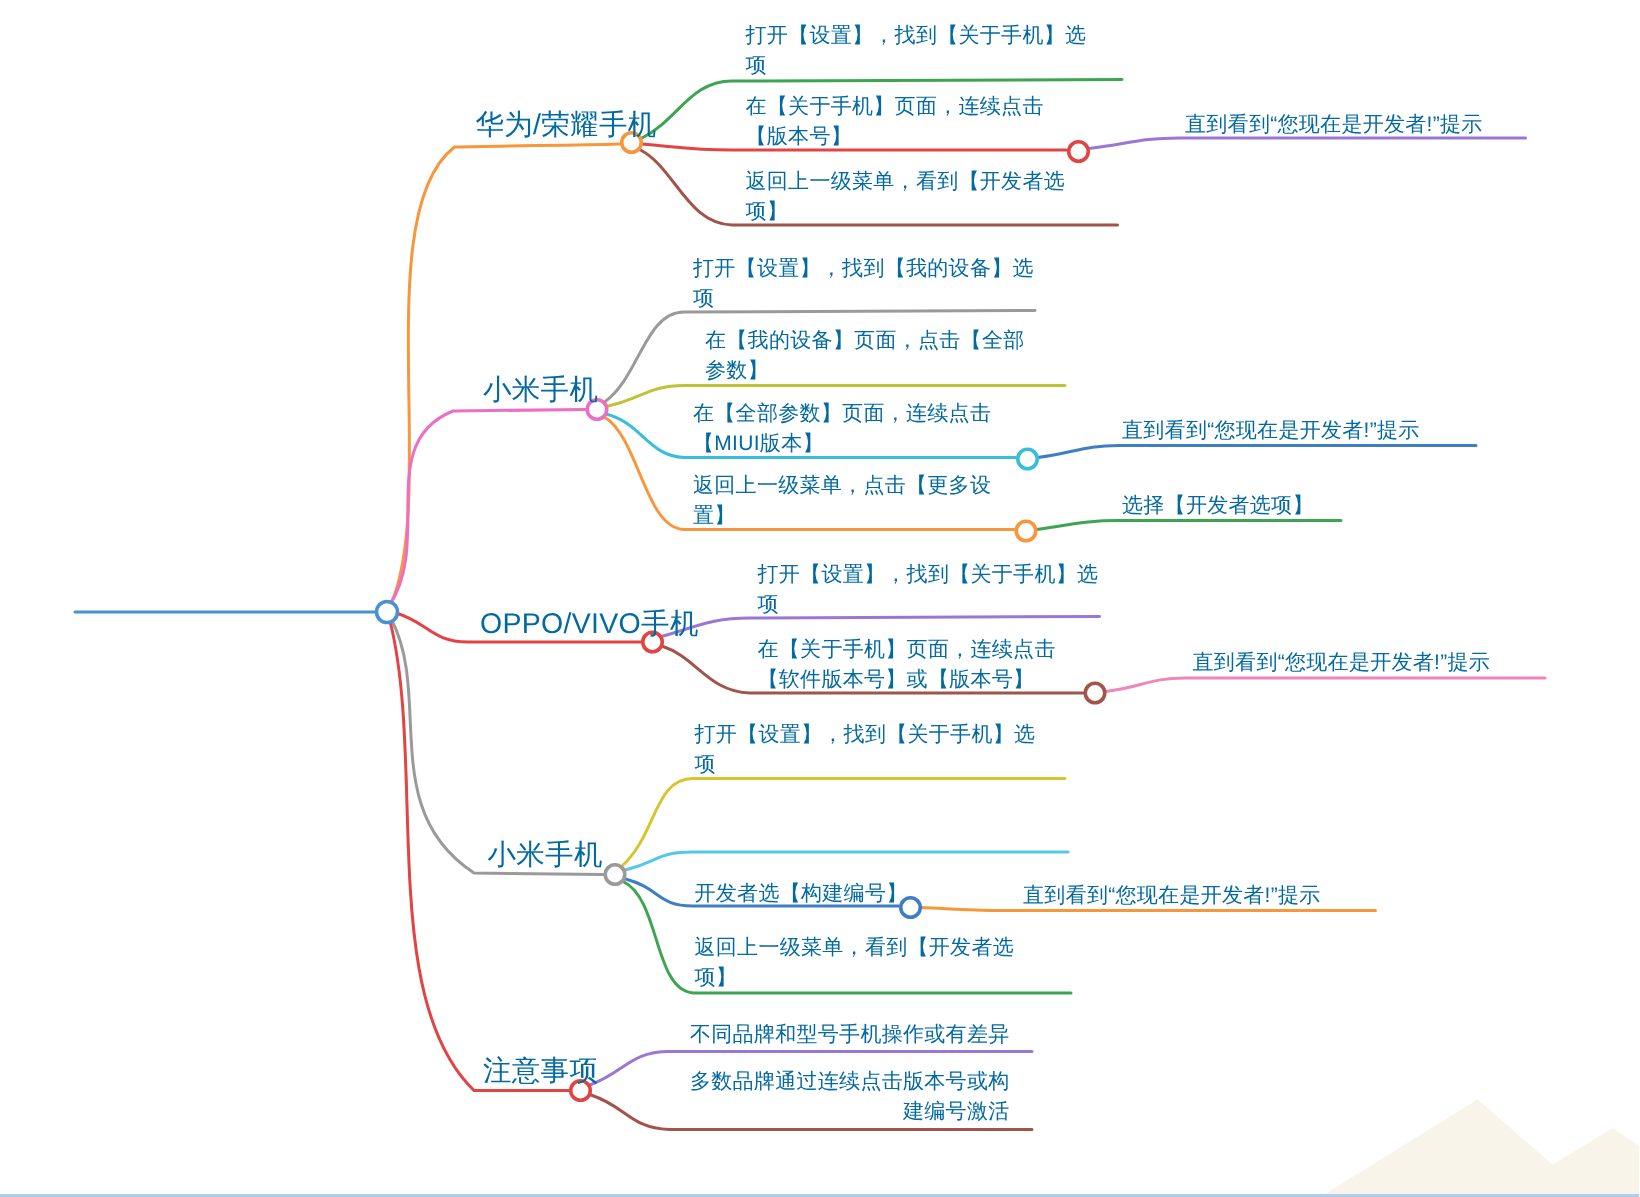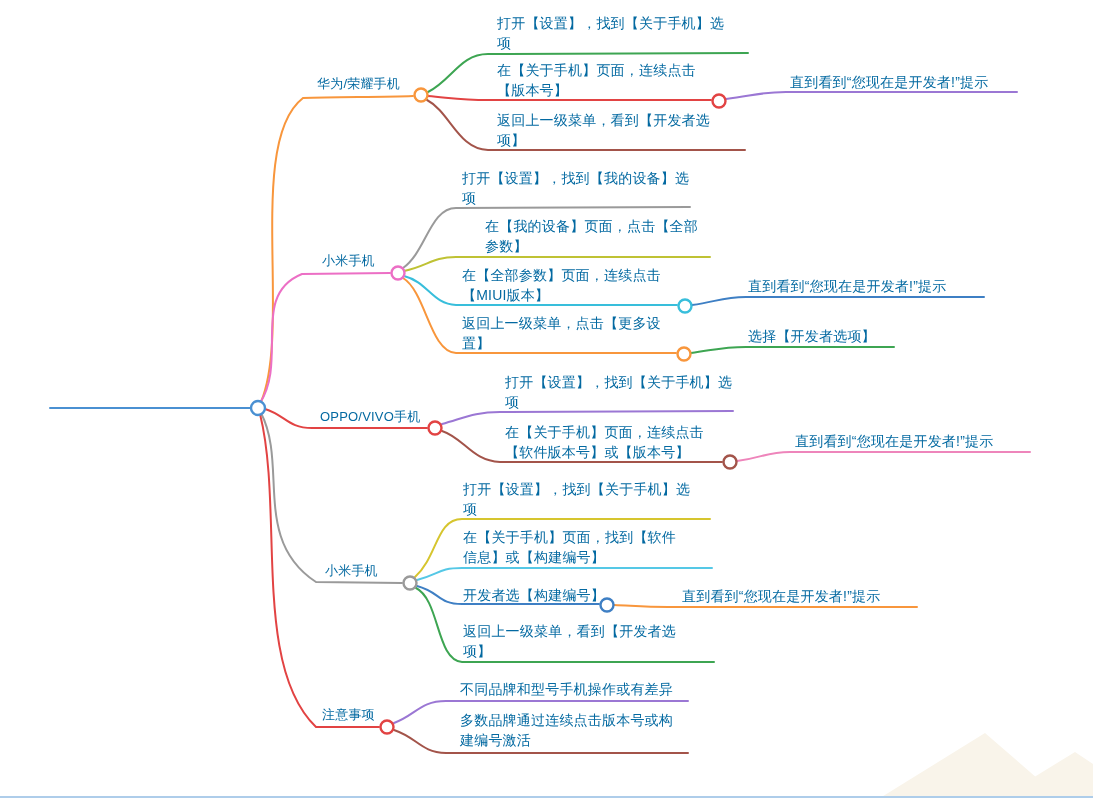--- a/index.html
+++ b/index.html
@@ -6,21 +6,21 @@
   .canvas {
     position:relative; width:1093px; height:798px; background:#fff;
     overflow:hidden;
     font-family:"Liberation Sans","DejaVu Sans",sans-serif;
   }
   svg.map { position:absolute; left:0; top:0; }
   .lbl {
     position:absolute; color:#0369a1; font-size:14px; line-height:20px;
     white-space:pre-line; letter-spacing:0.2px;
   }
-  .lbl.big { font-size:13px; }
+  .lbl.big { font-size:19px; }
   .edge { fill:none; stroke-width:2; stroke-linecap:round; }
   .node-dot { fill:#ffffff; stroke-width:2.4; }
   .bottom-line { position:absolute; left:0; bottom:0; width:100%; height:2px; }
 </style>
 </head>
 <body>
 
 <div class="canvas">
 
   <svg class="map" width="1093" height="798" viewBox="0 0 1093 798">
@@ -99,46 +99,44 @@
 项</div>
   <div class="lbl" style="left:497px; top:60px;">在【关于手机】页面，连续点击
 【版本号】</div>
   <div class="lbl" style="left:790px; top:72px;">直到看到“您现在是开发者!”提示</div>
   <div class="lbl" style="left:497px; top:110px;">返回上一级菜单，看到【开发者选
 项】</div>
 
   <div class="lbl big" style="left:322px; top:251px;">小米手机</div>
   <div class="lbl" style="left:462px; top:168px;">打开【设置】，找到【我的设备】选
 项</div>
-  <div class="lbl" style="left:485px; top:216px;">在【我的设备】页面，点击【全部
+  <div class="lbl" style="left:470px; top:216px;">在【我的设备】页面，点击【全部
 参数】</div>
   <div class="lbl" style="left:462px; top:265px;">在【全部参数】页面，连续点击
 【MIUI版本】</div>
   <div class="lbl" style="left:748px; top:276px;">直到看到“您现在是开发者!”提示</div>
   <div class="lbl" style="left:462px; top:313px;">返回上一级菜单，点击【更多设
 置】</div>
   <div class="lbl" style="left:748px; top:326px;">选择【开发者选项】</div>
 
   <div class="lbl big" style="left:320px; top:407px;">OPPO/VIVO手机</div>
   <div class="lbl" style="left:505px; top:372px;">打开【设置】，找到【关于手机】选
 项</div>
   <div class="lbl" style="left:505px; top:422px;">在【关于手机】页面，连续点击
 【软件版本号】或【版本号】</div>
   <div class="lbl" style="left:795px; top:431px;">直到看到“您现在是开发者!”提示</div>
 
   <div class="lbl big" style="left:325px; top:561px;">小米手机</div>
   <div class="lbl" style="left:463px; top:479px;">打开【设置】，找到【关于手机】选
 项</div>
-  <div class="lbl" style="left:463px; top:527px;">在【关于手机】页面，找到【软件
-信息】或【构建编号】</div>
   <div class="lbl" style="left:463px; top:585px;">开发者选【构建编号】</div>
   <div class="lbl" style="left:682px; top:586px;">直到看到“您现在是开发者!”提示</div>
   <div class="lbl" style="left:463px; top:621px;">返回上一级菜单，看到【开发者选
 项】</div>
 
   <div class="lbl big" style="left:322px; top:705px;">注意事项</div>
   <div class="lbl" style="left:460px; top:679px;">不同品牌和型号手机操作或有差异</div>
-  <div class="lbl" style="left:460px; top:710px;">多数品牌通过连续点击版本号或构
+  <div class="lbl" style="left:460px; top:710px;text-align:right;">多数品牌通过连续点击版本号或构
 建编号激活</div>
 
   <div class="bottom-line" id="bottomLine" style="background: rgb(174, 205, 234);"></div>
 
 </div>
 
 </body></html>

